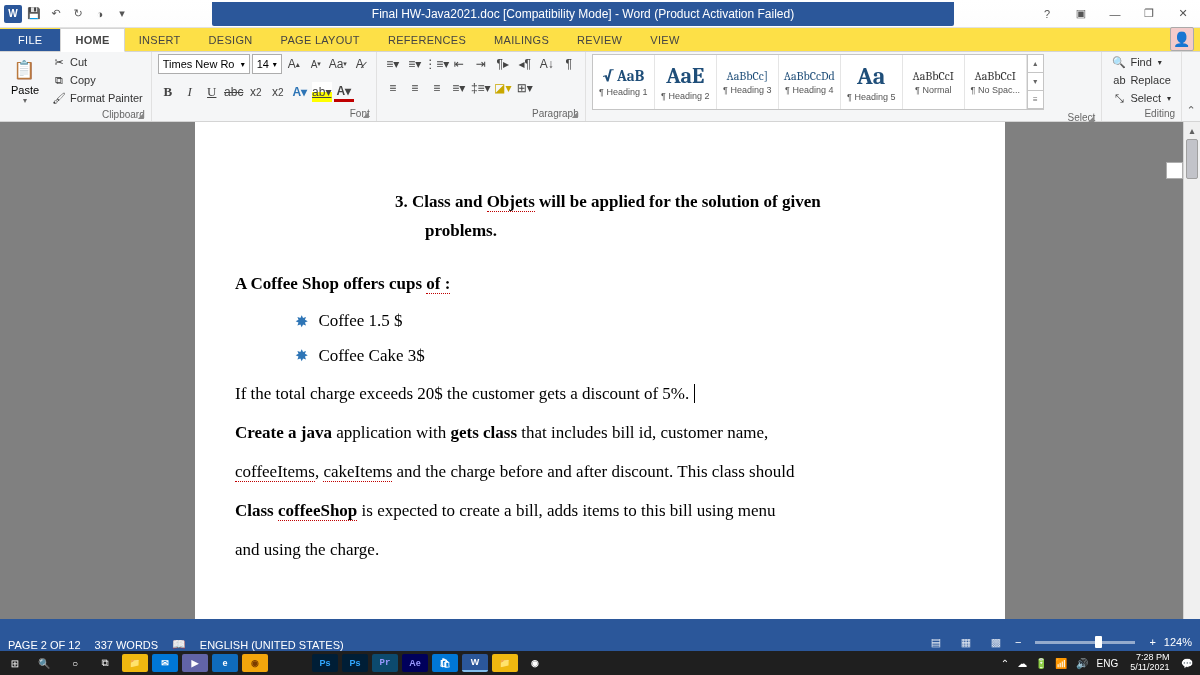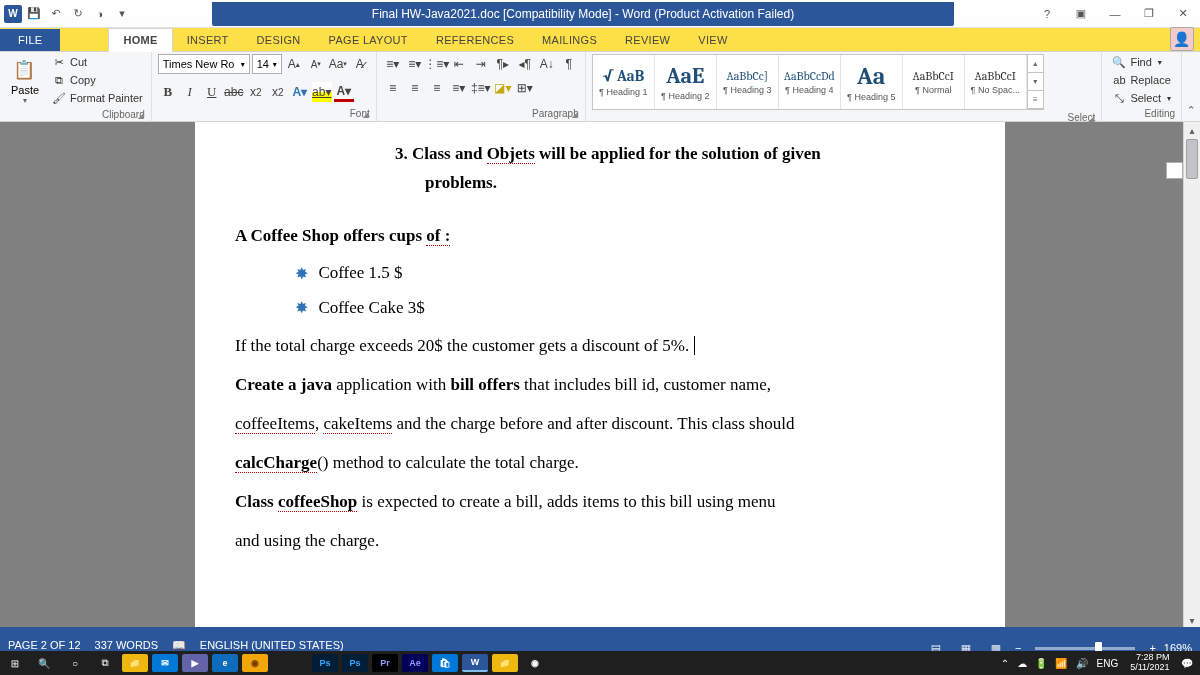--- a/index.html
+++ b/index.html
@@ -12,21 +12,21 @@
 .word-icon { width:18px; height:18px; background:#2b579a; color:#fff; font-weight:bold; font-size:10px; display:flex; align-items:center; justify-content:center; border-radius:2px; }
 .titlebar-center { flex:1; text-align:center; color:#fff; font-size:12px; }
 .tc-bg { display:inline-block; background:#2b579a; padding:5px 160px; border-radius:0 0 2px 2px; }
 .titlebar-right { display:flex; gap:0; }
 .win-btn { width:34px; height:26px; display:flex; align-items:center; justify-content:center; color:#555; }
 
 
 .ribbon-tabs { height:24px; display:flex; background:#fde047; border-bottom:1px solid #d4d4d4; align-items:flex-end; }
 .ribbon-tab { padding:5px 14px; font-size:11px; color:#444; text-transform:uppercase; letter-spacing:.3px; }
 .ribbon-tab.file { background:#2b579a; color:#fff; padding:5px 18px; }
-.ribbon-tab.active { background:#fff; border:1px solid #d4d4d4; border-bottom:1px solid #fff; margin-bottom:-1px; font-weight:600;margin-left:48px; }
+.ribbon-tab.active { background:#fff; border:1px solid #d4d4d4; border-bottom:1px solid #fff; margin-bottom:-1px; font-weight:600; }
 .ribbon-right { margin-left:auto; display:flex; gap:4px; padding-right:6px; align-items:center; }
 .user-badge { width:24px; height:24px; background:#f3cbcb; border:1px solid #aaa; border-radius:2px; display:flex; align-items:center; justify-content:center; position:relative; }
 .user-badge::after { content:"👤"; font-size:14px; color:#c0c0c0; }
 
 
 .ribbon { height:70px; background:#f5f6f7; border-bottom:1px solid #d4d4d4; display:flex; }
 .group { border-right:1px solid #e1e1e1; padding:2px 6px 0 6px; display:flex; flex-direction:column; }
 .group-content { flex:1; display:flex; gap:6px; align-items:flex-start; }
 .group-label { font-size:10px; color:#666; text-align:right; padding:2px 0; position:relative; }
 .group-label .dlaunch { position:absolute; right:-2px; bottom:1px; width:12px; height:12px; display:flex; align-items:center; justify-content:center; font-size:8px; color:#888; }
@@ -53,37 +53,37 @@
 .style-item .name { font-size:9px; color:#555; margin-top:2px; white-space:nowrap; overflow:hidden; text-overflow:ellipsis; width:100%; text-align:center; }
 .gallery-spin { width:16px; display:flex; flex-direction:column; border-left:1px solid #c5c5c5; }
 .gallery-spin div { flex:1; display:flex; align-items:center; justify-content:center; font-size:8px; color:#666; border-bottom:1px solid #c5c5c5; }
 
 .editing-list { display:flex; flex-direction:column; gap:2px; font-size:11px; color:#333; }
 .editing-list .row { display:flex; gap:4px; align-items:center; padding:1px 4px; white-space:nowrap; }
 
 
 .doc-wrap { position:absolute; top:122px; left:0; right:0; bottom:46px; background:#808080; overflow:hidden; }
 .page { background:#fff; width:810px; margin:0 auto; min-height:100%; padding:18px 40px 0 40px; }
-.doc-body { font-family:"Times New Roman",serif; font-size:17px; color:#000; line-height:1.7; }
+.doc-body { font-family:"Times New Roman",serif; font-size:17px; color:#000; line-height:1.7;margin-top:48px; }
 .doc-body .num-item { padding-left:180px; text-indent:-20px; margin-bottom:4px; }
 .doc-body .num-item .center-sub { display:block; text-indent:0; padding-left:0; margin-left:10px; }
 .doc-body .h4 { font-weight:bold; margin:24px 0 8px 0; }
 .doc-body .bullet-row { display:flex; align-items:center; gap:10px; padding-left:60px; margin:6px 0; }
 .star { color:#2e75b6; font-size:16px; }
 .doc-body p.para { margin:10px 0; }
 .doc-body .sq-under { border-bottom:1.5px dotted #c00000; }
 .cursor { border-right:1.5px solid #000; animation:blink 1.1s step-end infinite; }
 @keyframes blink { 50% { border-color:transparent; } }
 .scroll-v { position:absolute; right:0; top:0; bottom:0; width:17px; background:#f0f0f0; border-left:1px solid #d4d4d4; }
 .scroll-v .arrow { height:17px; display:flex; align-items:center; justify-content:center; color:#606060; font-size:10px; background:#f0f0f0; }
 .scroll-v .thumb { position:absolute; left:2px; right:2px; top:17px; height:40px; background:#c2c3c9; border:1px solid #a0a0a0; border-radius:2px; }
 .scroll-side { position:absolute; right:17px; top:40px; width:17px; height:17px; background:#fff; border:1px solid #adadad; }
 
 
-.statusbar { position:absolute; bottom:24px; left:0; right:0; height:24px; background:#2b579a; color:#fff; display:flex; align-items:flex-start; font-size:11px; padding:12px 8px; gap:14px; }
+.statusbar { position:absolute; bottom:24px; left:0; right:0; height:32px; background:#2b579a; color:#fff; display:flex; align-items:flex-end; font-size:11px; padding:0 8px; gap:14px; }
 .statusbar .right { margin-left:auto; display:flex; align-items:center; gap:8px; }
 .view-btn { width:22px; height:18px; display:flex; align-items:center; justify-content:center; opacity:.85; }
 .zoom-slider { width:100px; height:3px; background:rgba(255,255,255,.5); position:relative; margin:0 6px; }
 .zoom-slider .handle { position:absolute; width:7px; height:12px; background:#fff; top:-5px; left:60%; border-radius:1px; }
 
 
 .taskbar { position:absolute; bottom:0; left:0; right:0; height:24px; background:#1f1f1f; display:flex; align-items:center; color:#fff; font-size:10px; }
 .taskbar .tb-btn { width:30px; height:24px; display:flex; align-items:center; justify-content:center; }
 .tb-app { width:26px; height:18px; border-radius:2px; display:flex; align-items:center; justify-content:center; font-size:9px; font-weight:bold; margin:0 2px; }
 .tray { margin-left:auto; display:flex; align-items:center; gap:8px; padding-right:6px; }
@@ -288,23 +288,22 @@
       <p class="h4"><span>A Coffee Shop offers cups </span><span class="sq-under">of :</span></p>
       <div class="bullet-row">
           <span class="star">✸</span>
           <span>Coffee 1.5 $</span>
         </div>
       <div class="bullet-row">
           <span class="star">✸</span>
           <span>Coffee Cake 3$</span>
         </div>
       <p class="para"><span>If the total charge exceeds 20$ the customer gets a discount of 5%.</span><span class="cursor">&nbsp;</span></p>
-      <p class="para"><b>Create a java</b><span> application with </span><b>bill offers</b><span> that includes bill id, customer name,</span></p>
+      <p class="para"><b>Create a java</b><span> application with </span><b>gets class</b><span> that includes bill id, customer name,</span></p>
       <p class="para"><span class="sq-under">coffeeItems</span><span>, </span><span class="sq-under">cakeItems</span><span> and the charge before and after discount. This class should</span></p>
-      <p class="para"><b class="sq-under">calcCharge</b><span>() method to calculate the total charge.</span></p>
       <p class="para"><b>Class </b><b class="sq-under">coffeeShop</b><span> is expected to create a bill, adds items to this bill using menu</span></p>
       <p class="para">and using the charge.</p>
     </div>
   </div>
   <div class="scroll-v">
     <div class="arrow">▴</div>
     <div class="thumb"></div>
     <div class="arrow" style="position:absolute;bottom:0;left:0;right:0;">▾</div>
   </div>
   <div class="scroll-side"></div>
@@ -317,38 +316,38 @@
   <span>ENGLISH (UNITED STATES)</span>
   <div class="right">
     <span class="view-btn">▤</span>
     <span class="view-btn">▦</span>
     <span class="view-btn">▩</span>
     <span>−</span>
     <div class="zoom-slider">
         <div class="handle"></div>
       </div>
     <span>+</span>
-    <span>169%</span>
+    <span>124%</span>
   </div>
 </div>
 
 <div class="taskbar">
   <span class="tb-btn">⊞</span>
   <span class="tb-btn">🔍</span>
   <span class="tb-btn">○</span>
   <span class="tb-btn">⧉</span>
   <span class="tb-app" style="background:#efb810;color:#7a3b00;">📁</span>
   <span class="tb-app" style="background:#0078d7;">✉</span>
   <span class="tb-app" style="background:#6264a7;">▶</span>
   <span class="tb-app" style="background:#0f6cbd;">e</span>
   <span class="tb-app" style="background:#f2a60c;color:#7a3b00;">◉</span>
   <span style="width:40px;"></span>
   <span class="tb-app" style="background:#001e36;color:#31a8ff;">Ps</span>
   <span class="tb-app" style="background:#001e36;color:#31a8ff;">Ps</span>
-  <span class="tb-app" style="background:#000000;color:#9999ff;">Pr</span>
+  <span class="tb-app" style="background:#0c4a6e;color:#9999ff;font-family:Liberation Mono, monospace;">Pr</span>
   <span class="tb-app" style="background:#00005b;color:#9999ff;">Ae</span>
   <span class="tb-app" style="background:#0078d7;">🛍</span>
   <span class="tb-app" style="background:#2b579a;border-bottom:2px solid #83beec;">W</span>
   <span class="tb-app" style="background:#efb810;color:#7a3b00;">📁</span>
   <span class="tb-app">◉</span>
   <div class="tray">
     <span>⌃</span>
     <span>☁</span>
     <span>🔋</span>
     <span>📶</span>

